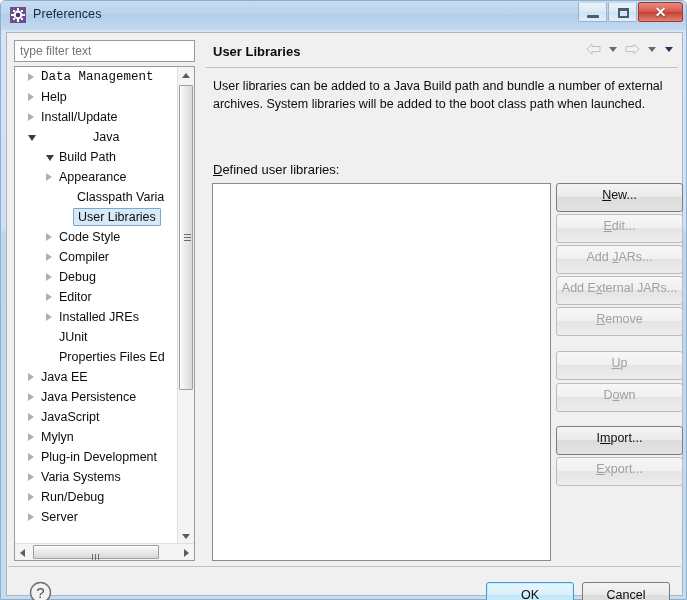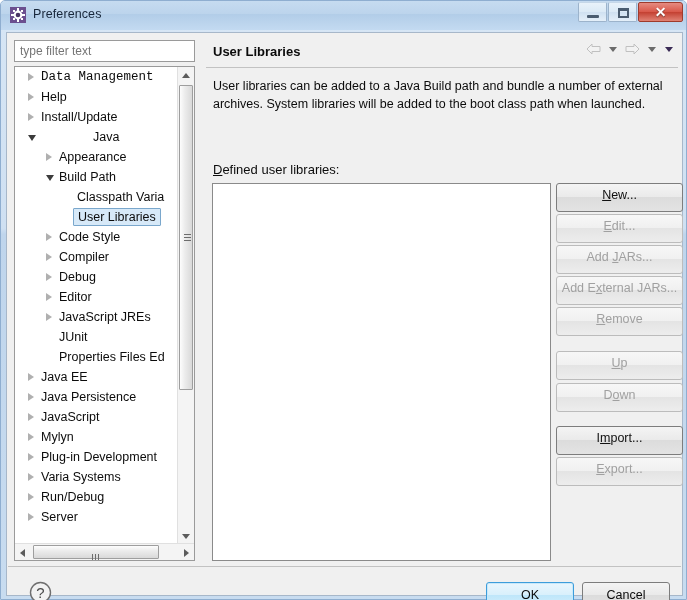--- a/index.html
+++ b/index.html
@@ -313,28 +313,28 @@
           </div>
           <div class="trow">
             <span class="arrow-c" style="left: 13px;"></span>
             <span class="tlabel" style="left: 26px;">Install/Update</span>
           </div>
           <div class="trow">
             <span class="arrow-e" style="left: 13px;"></span>
             <span class="tlabel" style="left: 42px; margin-left: 36px;">Java</span>
           </div>
           <div class="trow">
-            <span class="arrow-c" style="left: 31px;"></span>
-            <span class="tlabel" style="left: 44px;">Appearance</span>
-          </div>
-          <div class="trow">
             <span class="arrow-e" style="left: 31px;"></span>
             <span class="tlabel" style="left: 44px;">Build Path</span>
           </div>
           <div class="trow">
+            <span class="arrow-c" style="left: 31px;"></span>
+            <span class="tlabel" style="left: 44px;">Appearance</span>
+          </div>
+          <div class="trow">
             <span class="tlabel" style="left: 62px;">Classpath Varia</span>
           </div>
           <div class="trow">
             <span class="tsel" style="left: 58px;">User Libraries</span>
           </div>
           <div class="trow">
             <span class="arrow-c" style="left: 31px;"></span>
             <span class="tlabel" style="left: 44px;">Code Style</span>
           </div>
           <div class="trow">
@@ -344,21 +344,21 @@
           <div class="trow">
             <span class="arrow-c" style="left: 31px;"></span>
             <span class="tlabel" style="left: 44px;">Debug</span>
           </div>
           <div class="trow">
             <span class="arrow-c" style="left: 31px;"></span>
             <span class="tlabel" style="left: 44px;">Editor</span>
           </div>
           <div class="trow">
             <span class="arrow-c" style="left: 31px;"></span>
-            <span class="tlabel" style="left: 44px;">JavaScript JREs</span>
+            <span class="tlabel" style="left: 44px;">Installed JREs</span>
           </div>
           <div class="trow">
             <span class="tlabel" style="left: 44px;">JUnit</span>
           </div>
           <div class="trow">
             <span class="tlabel" style="left: 44px;">Properties Files Ed</span>
           </div>
           <div class="trow">
             <span class="arrow-c" style="left: 13px;"></span>
             <span class="tlabel" style="left: 26px;">Java EE</span>

